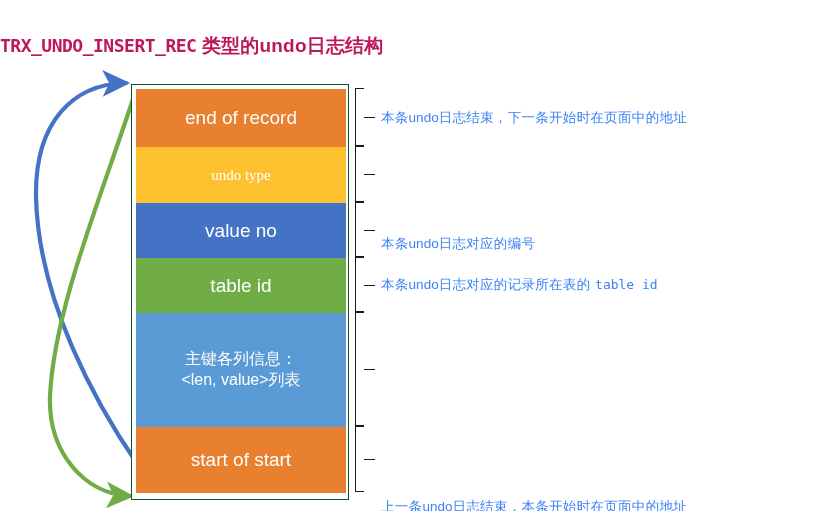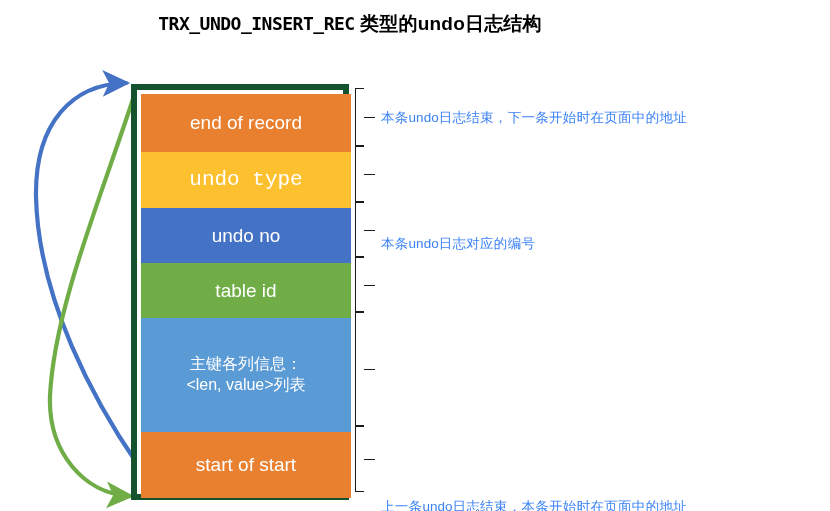--- a/index.html
+++ b/index.html
@@ -13,66 +13,65 @@
     height: 511px;
     background: #ffffff;
     overflow: hidden;
     font-family: "Liberation Sans", "DejaVu Sans", sans-serif;
   }
 
   
   .title {
     position: absolute;
     left: 0;
-    top: 11px;
+    top: 33px;
     width: 700px;
-    text-align: center;
     font-size: 19px;
     font-weight: bold;
-    color: #000000;
+    color: #be185d;
     letter-spacing: 0.2px;
     white-space: nowrap;
   }
   .title .mono {
     font-family: "DejaVu Sans Mono", "Liberation Mono", monospace;
     font-weight: bold;
     font-size: 18px;
     letter-spacing: -0.5px;
   }
 
   
   #stack {
     position: absolute;
     left: 131px;
     top: 84px;
     width: 218px;
     height: 416px;
-    border: 6px solid #14532d;
+    border: 1px solid #14532d;
     box-sizing: border-box;
     background: #ffffff;
   }
   .seg {
     position: absolute;
     left: 4px;
     width: 210px;
     box-sizing: border-box;
     display: flex;
     align-items: center;
     justify-content: center;
     color: #ffffff;
     text-align: center;
     line-height: 1.22;
   }
   .seg .lbl {
     font-size: 19px;
     color: #ffffff;
   }
   .seg .lbl.mono {
-    font-family: Liberation Mono, monospace;
-    font-size: 21px;
+    font-family: Liberation Serif, serif;
+    font-size: 15px;
     letter-spacing: 0px;
     text-align: right;
   }
   .seg .lbl.cjk {
     font-size: 16px;
     line-height: 1.3;
   }
 
   
   .bracket {
@@ -159,21 +158,21 @@
 
     <div class="seg" style="top:4px;height:58px;background:#e8802f;">
       <span class="lbl">end of record</span>
     </div>
 
     <div class="seg" style="top:62px;height:56px;background:#fdc02f;">
       <span class="lbl mono">undo  type</span>
     </div>
 
     <div class="seg" style="top:118px;height:55px;background:#4472c4;">
-      <span class="lbl">undo no</span>
+      <span class="lbl">value no</span>
     </div>
 
     <div class="seg" style="top:173px;height:55px;background:#70ad47;">
       <span class="lbl">table id</span>
     </div>
 
     <div class="seg" style="top:228px;height:114px;background:#5b9bd5;flex-direction:column;">
       <span class="lbl cjk">主键各列信息：</span>
       <span class="lbl cjk">&lt;len, value&gt;列表</span>
     </div>
@@ -204,19 +203,22 @@
 
   <div class="anno" style="top:118px;">
     <span>本条</span><span class="sans">undo</span><span>日志结束，下一条开始时在页面中的地址</span>
   </div>
 
 
   <div class="anno" style="top:244px;">
     <span>本条</span><span class="sans">undo</span><span>日志对应的编号</span>
   </div>
 
+  <div class="anno" style="top:285px;">
+    <span>本条</span><span class="sans">undo</span><span>日志对应的记录所在表的 </span><span class="mono-lite">table id</span>
+  </div>
 
 
   <div class="anno" style="top:466px;margin-top:41px;">
     <span>上一条</span><span class="sans">undo</span><span>日志结束，本条开始时在页面中的地址</span>
   </div>
 
 </div>
 
 </body></html>

